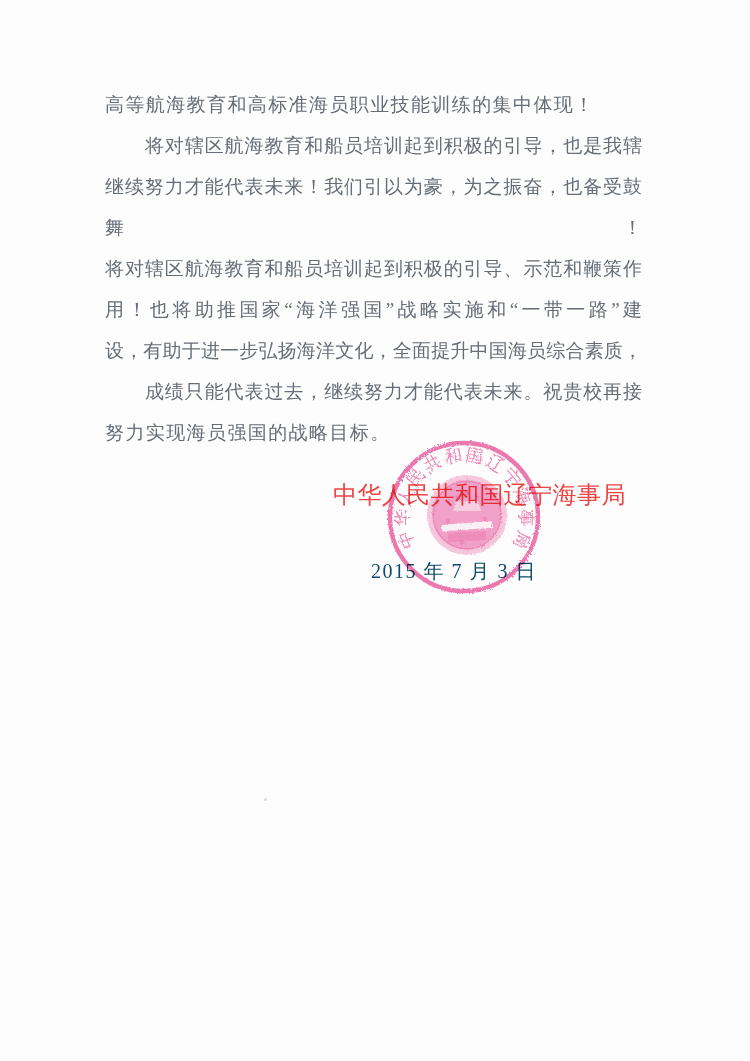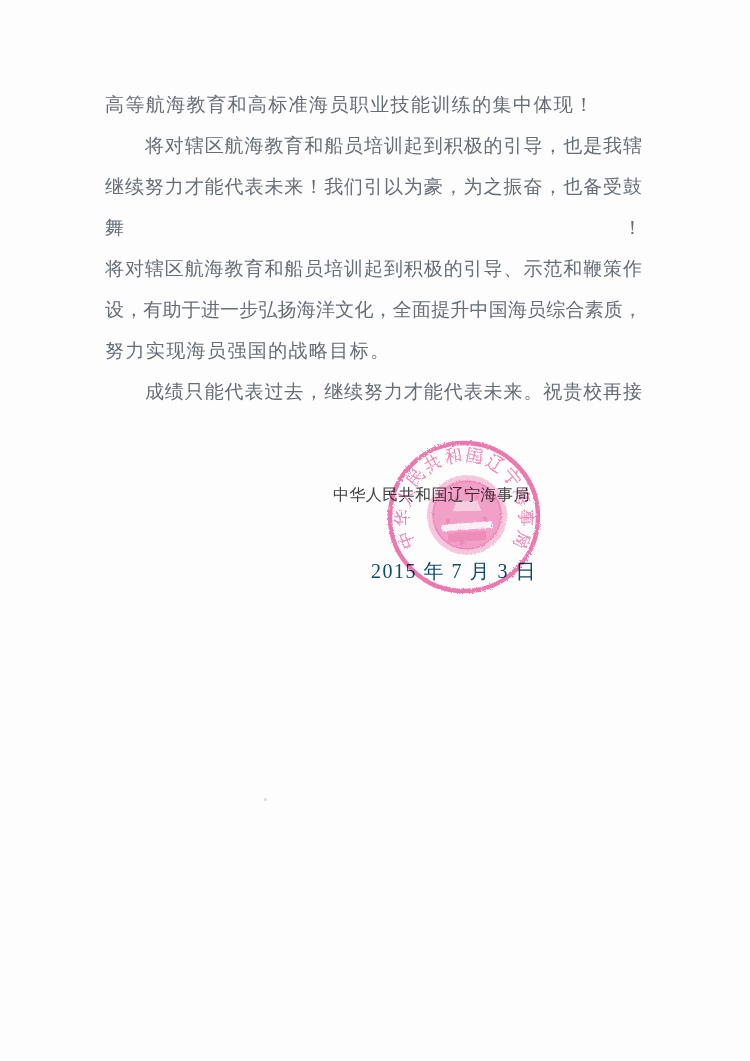--- a/index.html
+++ b/index.html
@@ -38,24 +38,24 @@
   .last {
     text-align: right;
     text-align-last: left;
     letter-spacing: 1.4px;
   }
   
   .sig-issuer {
     position: absolute;
     left: 333px;
     top: 484px;
-    font-size: 16px;
+    font-size: 24px;
     line-height: 22px;
     letter-spacing: 0.4px;
-    color: #404040;
+    color: #ef4444;
     white-space: nowrap;
     z-index: 1;
   }
   .sig-date {
     position: absolute;
     left: 371px;
     top: 560px;
     font-size: 20px;
     line-height: 22px;
     letter-spacing: 1.5px;
@@ -89,23 +89,24 @@
 </head>
 <body>
 
 <div class="page">
 
   <div class="body-text">
     <div class="ln last">高等航海教育和高标准海员职业技能训练的集中体现！</div>
     <div class="ln just ind">将对辖区航海教育和船员培训起到积极的引导，也是我辖</div>
     <div class="ln just">继续努力才能代表未来！我们引以为豪，为之振奋，也备受鼓舞！</div>
     <div class="ln just">将对辖区航海教育和船员培训起到积极的引导、示范和鞭策作</div>
+    <div class="ln just">用！也将助推国家“海洋强国”战略实施和“一带一路”建</div>
     <div class="ln just">设，有助于进一步弘扬海洋文化，全面提升中国海员综合素质，</div>
+    <div class="ln just ind">成绩只能代表过去，继续努力才能代表未来。祝贵校再接</div>
     <div class="ln last">努力实现海员强国的战略目标。</div>
-    <div class="ln just ind">成绩只能代表过去，继续努力才能代表未来。祝贵校再接</div>
   </div>
 
   <div class="sig-issuer">中华人民共和国辽宁海事局</div>
   <div class="sig-date">2015 年 7 月 3 日</div>
 
   <svg class="seal" viewBox="0 0 172 172" xmlns="http://www.w3.org/2000/svg" aria-hidden="true">
     <defs>
       <filter id="inkrough" x="-10%" y="-10%" width="120%" height="120%">
         <feTurbulence type="fractalNoise" baseFrequency="0.55" numOctaves="2" result="n"></feTurbulence>
         <feDisplacementMap in="SourceGraphic" in2="n" scale="3.2"></feDisplacementMap>

